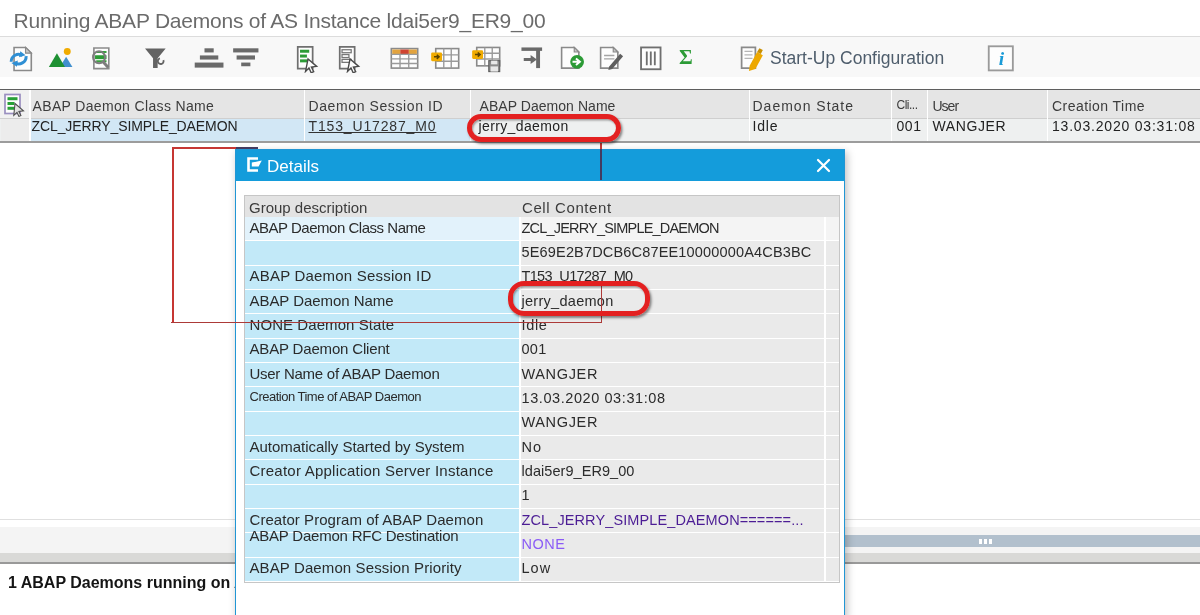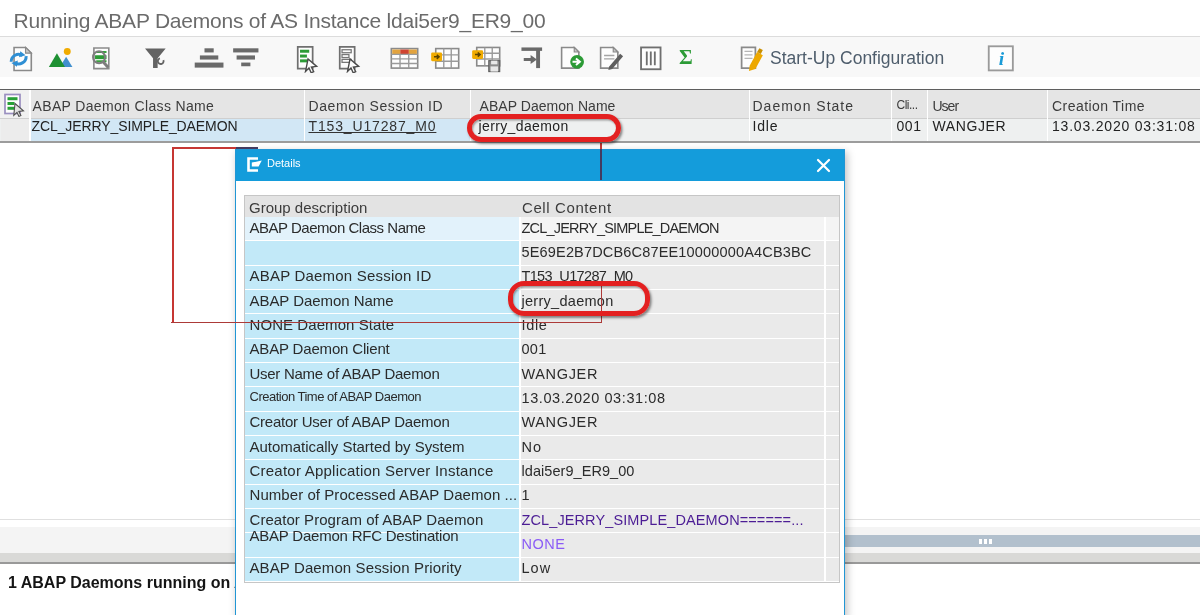--- a/index.html
+++ b/index.html
@@ -167,21 +167,21 @@
 <div class="a" style="left:989px;top:538.5px;width:2.5px;height:5px;background:#fff"></div>
 <div class="a" style="left:0;top:553px;width:1200px;height:9px;background:#d9d9d7;border-bottom:2px solid #999"></div>
 <div class="a" style="left:8px;top:574px;font-size:16px;font-weight:bold;color:#151515">1 ABAP Daemons running on AS Instance ldai5er9_ER9_00</div>
 
 <div class="a" id="dlg" style="left:235px;top:148.5px;width:608px;height:467px;background:#fff;border:1px solid #2196d4;box-shadow:2px 3px 8px rgba(0,0,0,0.25)">
   <div class="a" style="left:0;top:0;width:608px;height:31px;background:#149cdb"></div>
   <svg class="a" style="left:10.5px;top:7.5px" width="20" height="15" viewBox="0 0 20 15">
       <path d="M11 1.5 H1.5 V13.5 H11" fill="none" stroke="#fff" stroke-width="2.6"></path>
       <path d="M4.8 5.6 L14.8 3.6 L11.6 9.6 L4.8 9.6 z" fill="#fff"></path>
     </svg>
-  <div class="a" style="left:31px;top:7px;font-size:11px;color:#fff">Details</div>
+  <div class="a" style="left:31px;top:7px;font-size:17px;color:#fff">Details</div>
   <svg class="a" style="left:580px;top:8px" width="15" height="15" viewBox="0 0 15 15">
     <path d="M2 2 L13 13 M13 2 L2 13" stroke="#fff" stroke-width="2.2" stroke-linecap="round"></path>
   </svg>
   <div class="a" style="left:8px;top:45px;width:594px;height:386px;border:1px solid #c6c6c6;background:#fff">
   <div class="a" style="left:0;top:0;width:594px;height:21px;background:#e3e3e3"></div>
   <div class="a" style="left:4px;top:3px;font-size:15px;color:#3c3c3c">Group description</div>
   <div class="a" style="left:277px;top:3px;font-size:15px;letter-spacing:0.6px;color:#3c3c3c">Cell Content</div>
   <div class="a" style="left:0;top:21.5px;width:274px;height:23.3px;background:#e2f2fb"></div>
   <div class="a" style="left:275.5px;top:21.5px;width:303px;height:23.3px;background:#f4f4f4"></div>
   <div class="a" style="left:580.5px;top:21.5px;width:13.5px;height:23.3px;background:#f4f4f4"></div>
@@ -217,36 +217,34 @@
   <div class="a" style="left:4.5px;top:169.0px;font-size:15px;letter-spacing:-0.27px;color:#2b2b2b;white-space:nowrap">User Name of ABAP Daemon</div>
   <div class="a" style="left:276.5px;top:170.1px;font-size:14.5px;letter-spacing:0.65px;color:#2b2b2b;white-space:nowrap">WANGJER</div>
   <div class="a" style="left:0;top:191.8px;width:274px;height:23.3px;background:#c2e9f8"></div>
   <div class="a" style="left:275.5px;top:191.8px;width:303px;height:23.3px;background:#eaeaea"></div>
   <div class="a" style="left:580.5px;top:191.8px;width:13.5px;height:23.3px;background:#eaeaea"></div>
   <div class="a" style="left:4.5px;top:193.3px;font-size:13px;letter-spacing:-0.5px;color:#2b2b2b;white-space:nowrap">Creation Time of ABAP Daemon</div>
   <div class="a" style="left:276.5px;top:194.4px;font-size:14.5px;letter-spacing:0.58px;color:#2b2b2b;white-space:nowrap">13.03.2020 03:31:08</div>
   <div class="a" style="left:0;top:216.1px;width:274px;height:23.3px;background:#c2e9f8"></div>
   <div class="a" style="left:275.5px;top:216.1px;width:303px;height:23.3px;background:#eaeaea"></div>
   <div class="a" style="left:580.5px;top:216.1px;width:13.5px;height:23.3px;background:#eaeaea"></div>
-  <div class="a" style="left:4.5px;top:217.6px;font-size:15px;letter-spacing:-0.24px;color:#2b2b2b;white-space:nowrap">Creator User of ABAP Daemon</div>
   <div class="a" style="left:276.5px;top:218.7px;font-size:14.5px;letter-spacing:0.65px;color:#2b2b2b;white-space:nowrap">WANGJER</div>
   <div class="a" style="left:0;top:240.5px;width:274px;height:23.3px;background:#c2e9f8"></div>
   <div class="a" style="left:275.5px;top:240.5px;width:303px;height:23.3px;background:#eaeaea"></div>
   <div class="a" style="left:580.5px;top:240.5px;width:13.5px;height:23.3px;background:#eaeaea"></div>
   <div class="a" style="left:4.5px;top:242.0px;font-size:15px;letter-spacing:-0.03px;color:#2b2b2b;white-space:nowrap">Automatically Started by System</div>
   <div class="a" style="left:276.5px;top:243.1px;font-size:14.5px;letter-spacing:1.0px;color:#2b2b2b;white-space:nowrap">No</div>
   <div class="a" style="left:0;top:264.8px;width:274px;height:23.3px;background:#c2e9f8"></div>
   <div class="a" style="left:275.5px;top:264.8px;width:303px;height:23.3px;background:#eaeaea"></div>
   <div class="a" style="left:580.5px;top:264.8px;width:13.5px;height:23.3px;background:#eaeaea"></div>
   <div class="a" style="left:4.5px;top:266.3px;font-size:15px;letter-spacing:0.23px;color:#2b2b2b;white-space:nowrap">Creator Application Server Instance</div>
   <div class="a" style="left:276.5px;top:267.4px;font-size:14.5px;letter-spacing:0.06px;color:#2b2b2b;white-space:nowrap">ldai5er9_ER9_00</div>
   <div class="a" style="left:0;top:289.1px;width:274px;height:23.3px;background:#c2e9f8"></div>
   <div class="a" style="left:275.5px;top:289.1px;width:303px;height:23.3px;background:#eaeaea"></div>
   <div class="a" style="left:580.5px;top:289.1px;width:13.5px;height:23.3px;background:#eaeaea"></div>
-  <div class="a" style="left:4.5px;top:290.6px;font-size:15px;letter-spacing:0.06px;color:#2b2b2b;white-space:nowrap">Number of Processed ABAP Daemon ...</div>
   <div class="a" style="left:276.5px;top:291.7px;font-size:14.5px;letter-spacing:0.0px;color:#2b2b2b;white-space:nowrap">1</div>
   <div class="a" style="left:0;top:313.5px;width:274px;height:23.3px;background:#c2e9f8"></div>
   <div class="a" style="left:275.5px;top:313.5px;width:303px;height:23.3px;background:#eaeaea"></div>
   <div class="a" style="left:580.5px;top:313.5px;width:13.5px;height:23.3px;background:#eaeaea"></div>
   <div class="a" style="left:4.5px;top:315.0px;font-size:15px;letter-spacing:0.05px;color:#2b2b2b;white-space:nowrap">Creator Program of ABAP Daemon</div>
   <div class="a" style="left:276.5px;top:316.1px;font-size:14.5px;letter-spacing:0.11px;color:#4c1d95;white-space:nowrap">ZCL_JERRY_SIMPLE_DAEMON======...</div>
   <div class="a" style="left:0;top:337.8px;width:274px;height:23.3px;background:#c2e9f8"></div>
   <div class="a" style="left:275.5px;top:337.8px;width:303px;height:23.3px;background:#eaeaea"></div>
   <div class="a" style="left:580.5px;top:337.8px;width:13.5px;height:23.3px;background:#eaeaea"></div>
   <div class="a" style="left:4.5px;top:331px;font-size:15px;letter-spacing:-0.22px;color:#2b2b2b;white-space:nowrap">ABAP Daemon RFC Destination</div>

